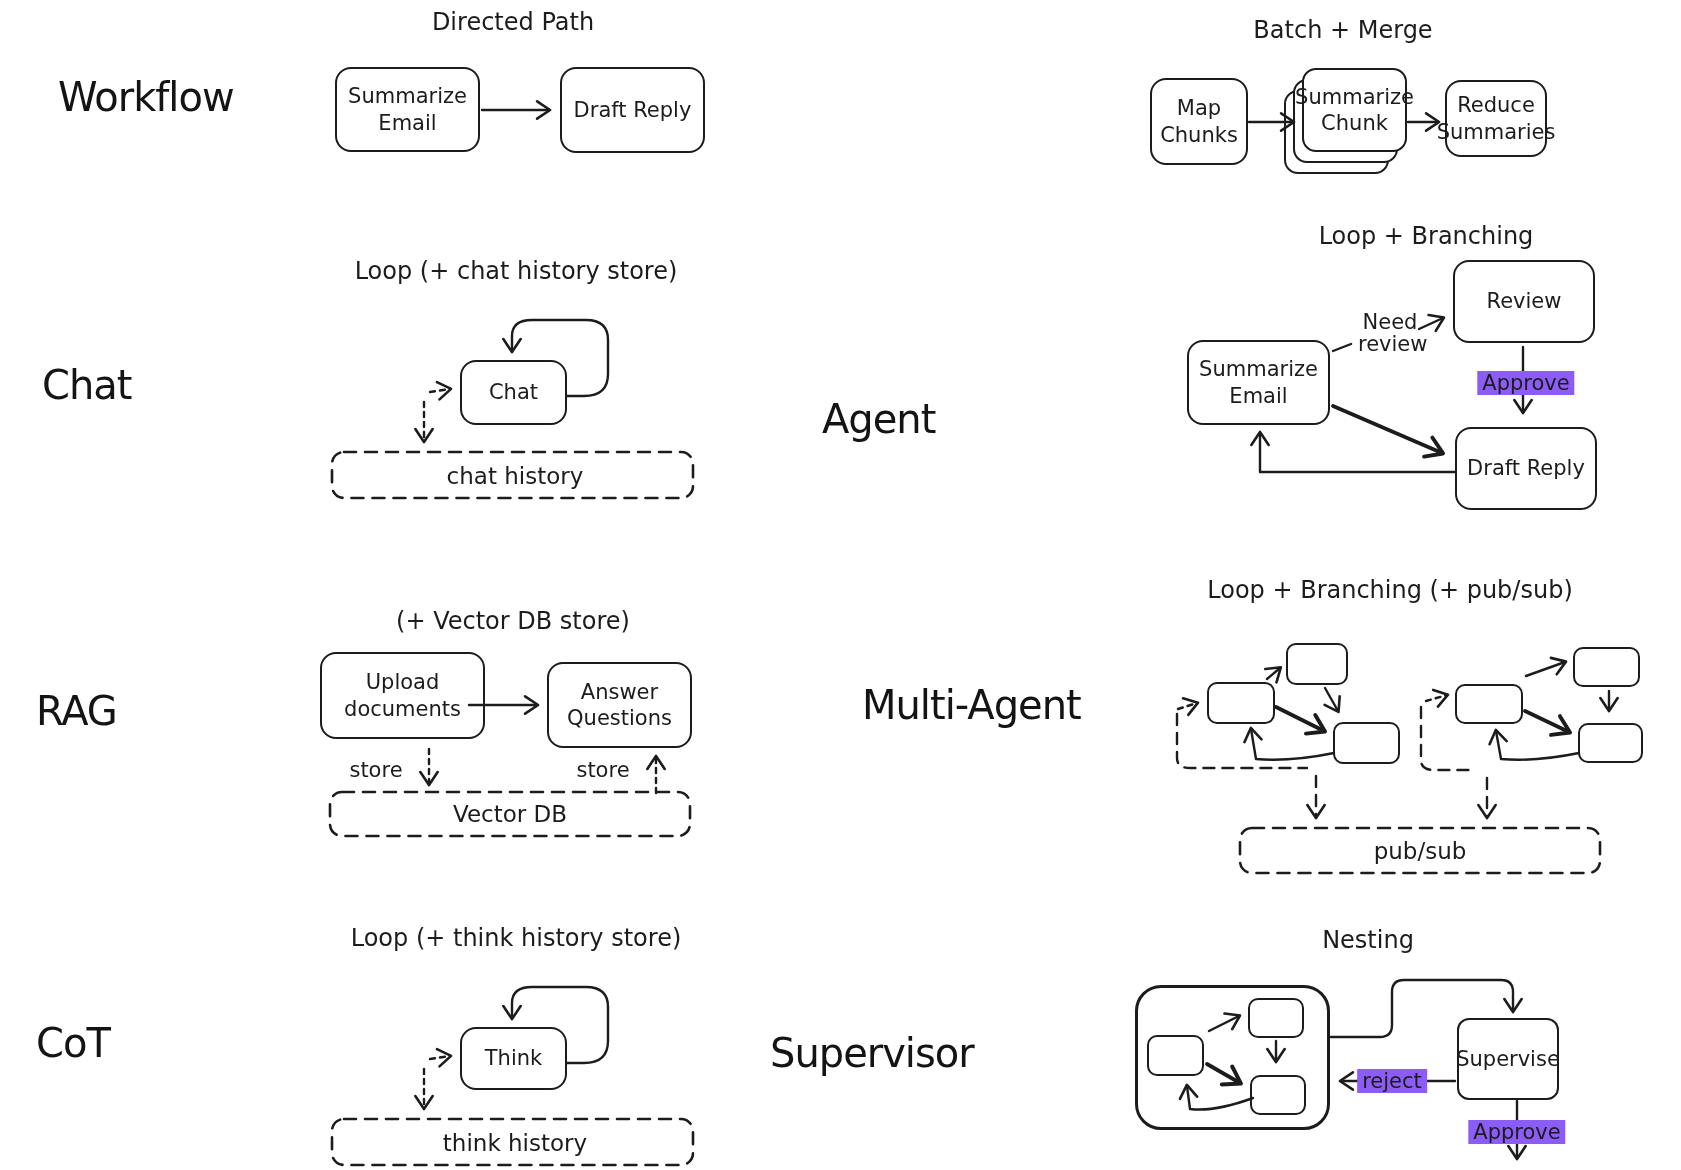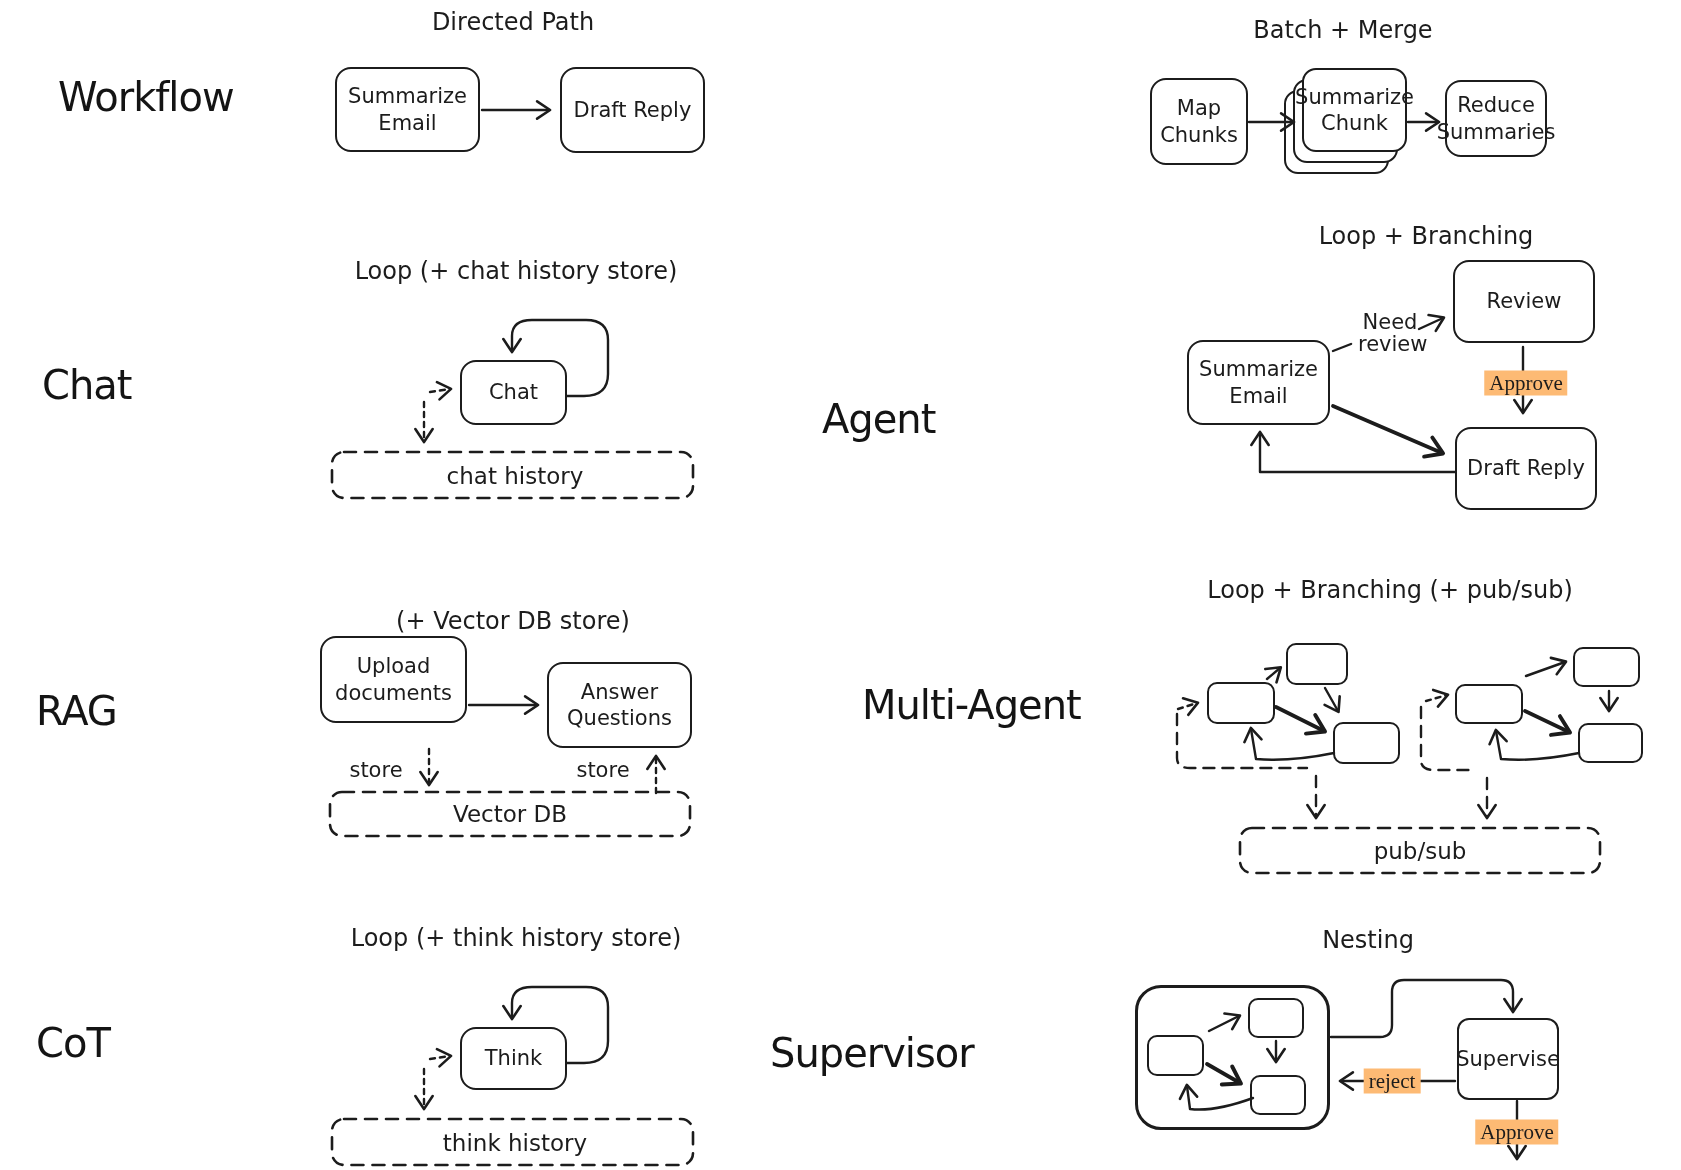--- a/index.html
+++ b/index.html
@@ -7,21 +7,21 @@
          font-family:"DejaVu Sans",sans-serif;color:#1c1c1c;}
   .lbl{position:absolute;font-size:40px;font-weight:500;letter-spacing:-1px;white-space:nowrap;color:#141414;}
   .ttl{position:absolute;font-size:24px;transform:translateX(-50%);white-space:nowrap;color:#1c1c1c;}
   .box{position:absolute;box-sizing:border-box;border:2.5px solid #1c1c1c;border-radius:16px;
        background:#fff;display:flex;align-items:center;justify-content:center;text-align:center;
        font-size:21px;line-height:1.25;padding:2px;z-index:2;}
   .mini{border-radius:10px;border-width:2.4px;}
   .sheet{position:absolute;box-sizing:border-box;border:2.5px solid #1c1c1c;border-radius:14px;background:#fff;z-index:1;}
   .container{position:absolute;box-sizing:border-box;border:3px solid #1c1c1c;border-radius:26px;background:#fff;z-index:1;}
   .note{position:absolute;font-size:21px;white-space:nowrap;transform:translate(-50%,-50%);z-index:4;}
-  .note.mask{background:#fdba74;padding:0 5px;font-family:Liberation Serif, serif;}
+  .note.mask{background:#8b5cf6;padding:0 5px;}
   .note.wrap{white-space:normal;transform:none;text-align:center;line-height:1.05;}
   .storetext{position:absolute;font-size:23px;white-space:nowrap;transform:translate(-50%,-50%);z-index:4;}
   #wires{position:absolute;left:0;top:0;z-index:3;pointer-events:none;}
   svg path,svg rect{fill:none;stroke:#1c1c1c;stroke-width:2.4;stroke-linecap:round;stroke-linejoin:round;}
   svg .thick{stroke-width:3.8;}
   svg .dash{stroke-dasharray:5 5;}
   svg .dashlong{stroke-dasharray:11 8;}
   svg .storebox{stroke-dasharray:12 9;stroke-width:2.6;}
 </style>
 </head>
@@ -57,21 +57,21 @@
 
   <div class="box" style="left:460px;top:360px;width:107px;height:65px;">Chat</div>
   <div class="storetext" style="left:515px;top:476px;">chat history</div>
 
   <div class="box" style="left:1187px;top:340px;width:143px;height:85px;">Summarize Email</div>
   <div class="box" style="left:1453px;top:260px;width:142px;height:83px;">Review</div>
   <div class="box" style="left:1455px;top:427px;width:142px;height:83px;">Draft Reply</div>
   <div class="note wrap" style="left:1358px;top:311px;width:64px;font-size:21px;">Need review</div>
   <div class="note mask" style="left:1526px;top:383px;">Approve</div>
 
-  <div class="box" style="left:320px;top:636px;width:147px;height:87px;">Upload documents</div>
+  <div class="box" style="left:320px;top:652px;width:165px;height:87px;">Upload documents</div>
   <div class="box" style="left:547px;top:662px;width:145px;height:86px;">Answer Questions</div>
   <div class="note" style="left:376px;top:770px;">store</div>
   <div class="note" style="left:603px;top:770px;">store</div>
   <div class="storetext" style="left:510px;top:814px;">Vector DB</div>
 
   <div class="box mini" style="left:1207px;top:682px;width:68px;height:42px;"></div>
   <div class="box mini" style="left:1286px;top:643px;width:62px;height:42px;"></div>
   <div class="box mini" style="left:1333px;top:722px;width:67px;height:42px;"></div>
   <div class="box mini" style="left:1455px;top:684px;width:68px;height:40px;"></div>
   <div class="box mini" style="left:1573px;top:647px;width:67px;height:40px;"></div>

